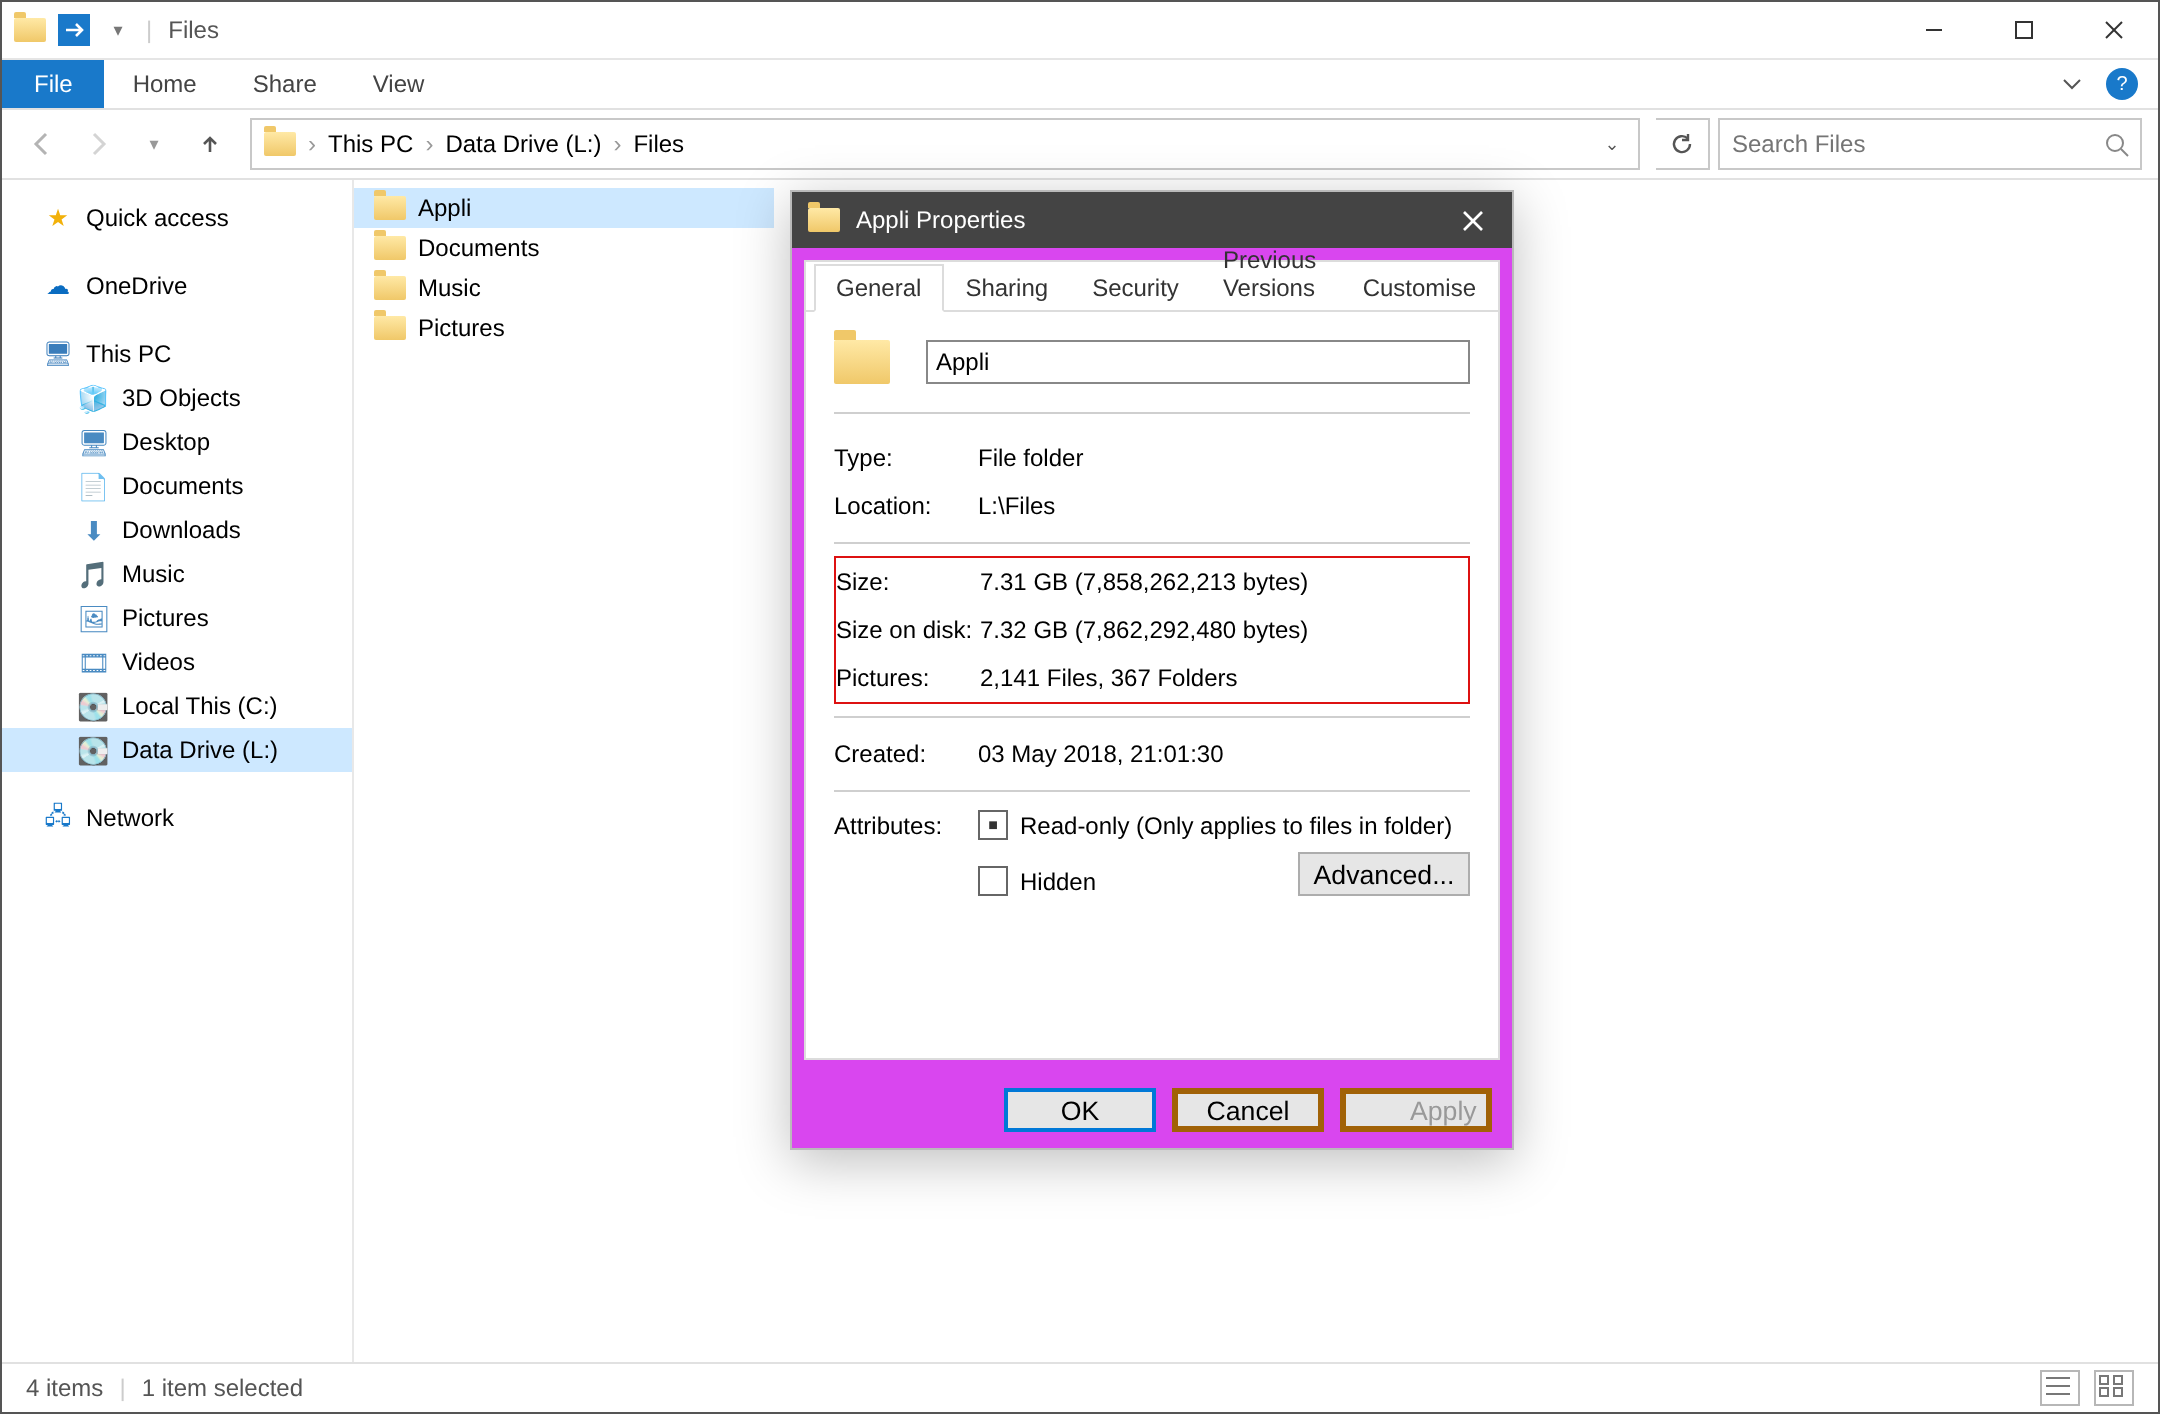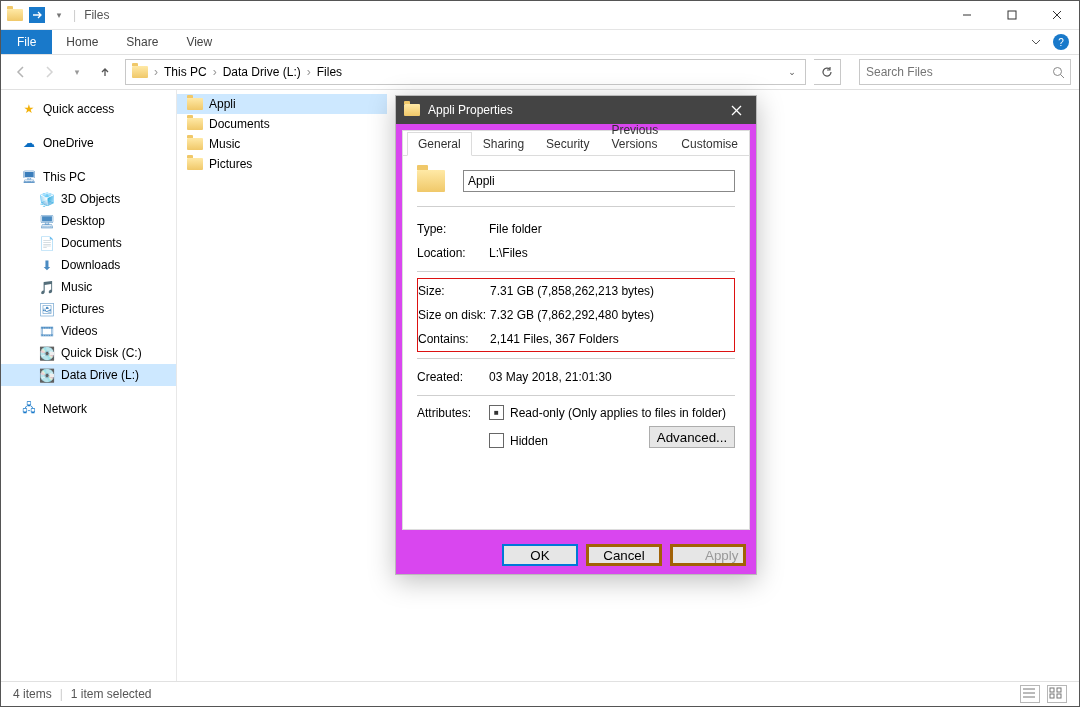--- a/index.html
+++ b/index.html
@@ -18,21 +18,21 @@
 .ribbon-tabs .help{width:16px;height:16px;border-radius:50%;background:#1979ca;color:#fff;display:flex;align-items:center;justify-content:center;font-size:10px;margin:4px 10px 0 4px;}
 .navbar{height:34px;display:flex;align-items:center;border-bottom:1px solid #e1e1e1;padding:0 8px;gap:4px;}
 .navbtn{width:24px;height:24px;display:flex;align-items:center;justify-content:center;color:#999;}
 .navbtn.active{color:#555;}
 .addressbar{flex:1;height:24px;border:1px solid #c8c8c8;display:flex;align-items:center;padding:0 2px;margin:0 4px;}
 .addressbar .crumb{padding:0 4px;display:flex;align-items:center;gap:6px;}
 .addressbar .sep{color:#999;padding:0 2px;display:flex;align-items:center;}
 .addressbar .rest{flex:1;}
 .addr-btn{width:22px;height:22px;display:flex;align-items:center;justify-content:center;color:#555;}
 .refresh{width:26px;height:24px;border:1px solid #c8c8c8;border-left:none;display:flex;align-items:center;justify-content:center;color:#555;}
-.searchbox{width:210px;height:24px;border:1px solid #c8c8c8;margin-left:14px;display:flex;align-items:center;}
+.searchbox{width:210px;height:24px;border:1px solid #c8c8c8;margin-left:0;display:flex;align-items:center;}
 .searchbox input{flex:1;border:none;outline:none;font-size:12px;padding:0 6px;color:#777;}
 .searchbox .sicon{width:24px;display:flex;align-items:center;justify-content:center;color:#888;}
 .body{flex:1;display:flex;overflow:hidden;}
 .sidebar{width:175px;border-right:1px solid #e8e8e8;padding:8px 0;overflow:auto;}
 .tree-item{display:flex;align-items:center;height:22px;padding-left:20px;gap:6px;}
 .tree-item.child{padding-left:38px;}
 .tree-item.sel{background:#cde8ff;}
 .tree-spacer{height:12px;}
 .content{flex:1;position:relative;padding-top:4px;}
 .file-row{display:flex;align-items:center;height:20px;padding-left:10px;gap:6px;width:200px;}
@@ -223,21 +223,21 @@
           <div class="tree-item child">
             <span class="ico" style="color:#4a8bc2;font-size:13px;">🖼</span>
             <span>Pictures</span>
           </div>
           <div class="tree-item child">
             <span class="ico" style="color:#4a8bc2;font-size:13px;">🎞</span>
             <span>Videos</span>
           </div>
           <div class="tree-item child">
             <span class="ico" style="color:#4a8bc2;font-size:13px;">💽</span>
-            <span>Quick Disk (C:)</span>
+            <span>Local This (C:)</span>
           </div>
           <div class="tree-item child sel">
             <span class="ico" style="color:#4a8bc2;font-size:13px;">💽</span>
             <span>Data Drive (L:)</span>
           </div>
         </div>
       <div class="tree-spacer"></div>
       <div class="tree-item">
           <span class="ico" style="color:#1979ca;">🖧</span>
           <span>Network</span>
@@ -329,21 +329,21 @@
         <div class="redbox">
           <div class="kv">
               <div class="k">Size:</div>
               <div class="v">7.31 GB (7,858,262,213 bytes)</div>
             </div>
           <div class="kv">
               <div class="k">Size on disk:</div>
               <div class="v">7.32 GB (7,862,292,480 bytes)</div>
             </div>
           <div class="kv">
-              <div class="k">Contains:</div>
+              <div class="k">Pictures:</div>
               <div class="v">2,141 Files, 367 Folders</div>
             </div>
         </div>
         <div class="sep-line"></div>
         <div class="kv">
             <div class="k">Created:</div>
             <div class="v">03 May 2018, 21:01:30</div>
           </div>
         <div class="sep-line"></div>
         <div class="attr-row">

